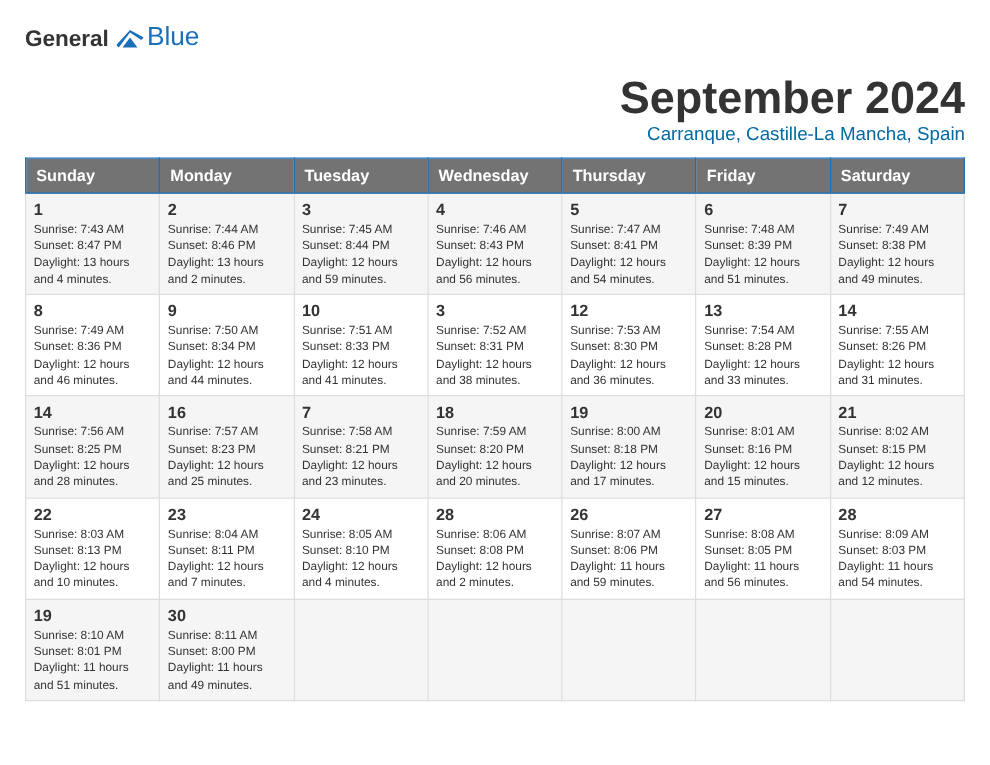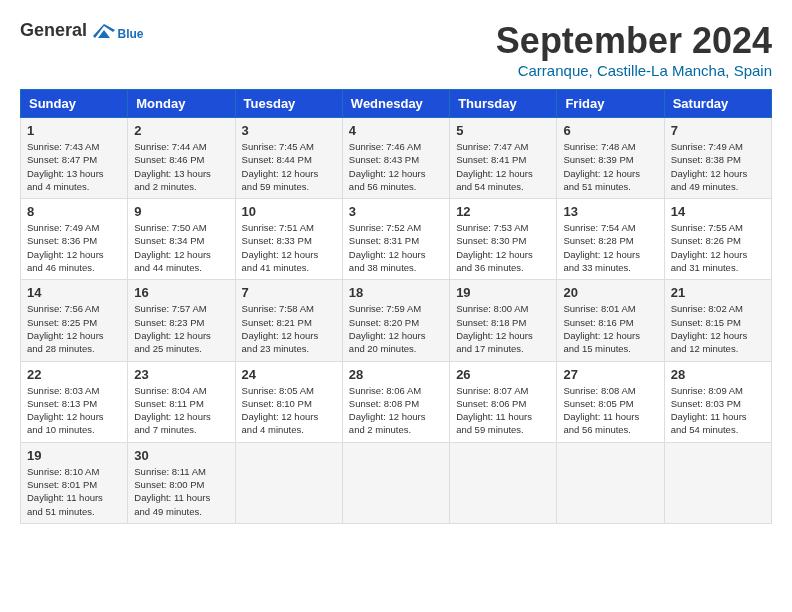--- a/index.html
+++ b/index.html
@@ -11,41 +11,42 @@
       padding: 20px;
     }
     .header-area {
       display: flex;
       justify-content: space-between;
       align-items: flex-start;
       margin-bottom: 10px;
     }
     .logo {
       display: flex;
-      align-items: flex-end;
+      align-items: center;
     }
     .title-area {
       text-align: right;
     }
     .month-title {
       font-size: 36px;
       font-weight: bold;
       color: #333;
+      margin-top: 37px;
     }
     .location-title {
       font-size: 15px;
       color: #0369a1;
     }
     .calendar-table {
       width: 100%;
       border-collapse: collapse;
       border: 1px solid #ccc;
     }
     .calendar-table th {
-      background-color: #1d4ed8;
+      background-color: #737373;
       color: #fff;
       text-align: left;
       padding: 6px 8px;
       font-size: 13px;
       border: 1px solid #1a6fba;
     }
     .calendar-table td {
       vertical-align: top;
       padding: 5px 6px;
       font-size: 10px;
@@ -81,21 +82,21 @@
 <div class="header-area">
   <div class="logo">
     <span>
       <span style="font-size:18px;font-weight:bold;color:#333;">General</span>
       <svg width="22" height="16" viewBox="0 0 22 16" style="vertical-align:middle;margin:0 1px;">
         <path d="M2 14 L11 2 L20 8 L22 6 L11 0 L0 12 Z" fill="#1a6fba"></path>
         <path d="M5 14 L11 6 L17 14 Z" fill="#1a6fba"></path>
       </svg>
     </span>
     <br>
-    <span style="font-size:12px;font-weight:bold;color:#1a6fba;display:block;margin-top:-2px;margin-left:2px;">Blue</span>
+    <span style="font-size:21px;font-weight:normal;color:#1a6fba;display:block;margin-top:-2px;margin-left:2px;">Blue</span>
   </div>
   <div class="title-area">
     <div class="month-title">September 2024</div>
     <div class="location-title">Carranque, Castille-La Mancha, Spain</div>
   </div>
 </div>
 
 <table class="calendar-table">
   <thead>
     <tr>

